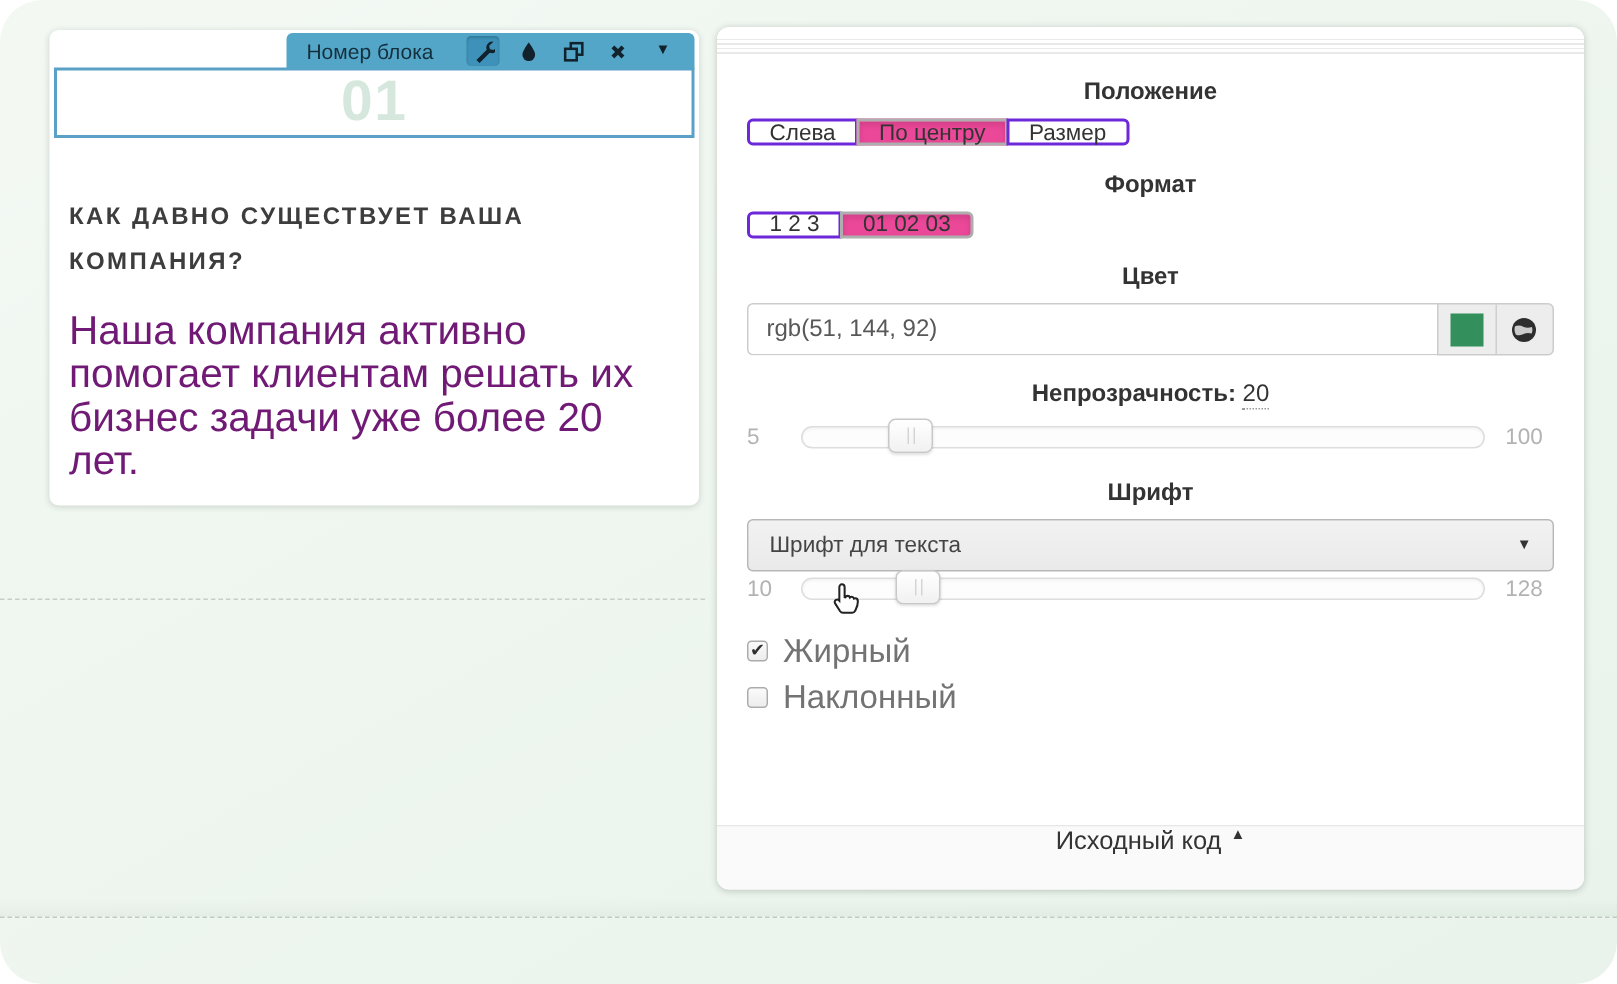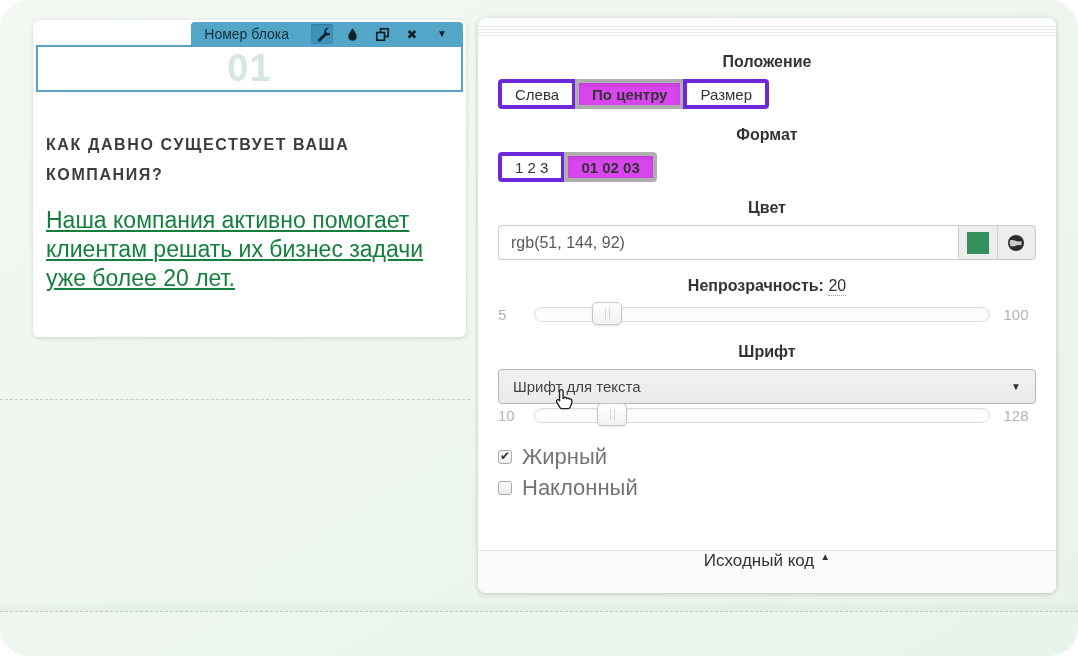--- a/index.html
+++ b/index.html
@@ -32,45 +32,45 @@
   .num-box{
     margin:25px 3px 0 3px;height:43px;border:2px solid #5ba0c6;background:#fff;
     display:flex;align-items:center;justify-content:center;
   }
   .num-box .num{font-size:38px;font-weight:bold;color:#d6e8dd;letter-spacing:1px;}
   .card-heading{
     margin:38px 14px 0 13px;font-size:16px;font-weight:bold;color:#3d3d3d;
     letter-spacing:1.6px;line-height:30px;
   }
   .card-text{
-    margin:16px 14px 0 13px;font-size:23px;color:#15803d;line-height:29px;text-decoration:underline;
+    margin:16px 14px 0 13px;font-size:27px;color:#701a75;line-height:29px;
   }
   
   .panel{
     position:absolute;left:478px;top:18px;width:578px;height:575px;background:#ffffff;
     border-radius:8px;box-shadow:0 1px 5px rgba(40,60,45,0.25);box-sizing:border-box;
   }
   .panel-stripes{
     margin:6px 0 0 0;height:12px;
     background:repeating-linear-gradient(to bottom,#ffffff 0 2px,#e9e9e9 2px 3px);
   }
   .panel-body{padding:0 20px;}
   .sec-label{font-size:16px;font-weight:bold;color:#333;line-height:18px;margin:17px 0 8px 0;text-align:center;}
   .sec-label .val{font-weight:normal;border-bottom:1px dotted #9a9a9a;padding-bottom:1px;cursor:pointer;}
   .sec-label .colon{font-weight:bold;}
   
   .btn-group{display:inline-flex;}
   .btn{
-    height:30px;padding:0 13px;background:#fff;border:4px solid #6d28d9;color:#333;
+    height:18px;padding:0 13px;background:#fff;border:2px solid #6d28d9;color:#333;
     font-size:15px;font-family:inherit;display:flex;align-items:center;cursor:pointer;
   }
   .btn + .btn{margin-left:-1px;}
   .btn:first-child{border-radius:4px 0 0 4px;}
   .btn:last-child{border-radius:0 4px 4px 0;}
-  .btn.active{background:#d946ef;border-color:#aeaeae;box-shadow:inset 0 2px 5px rgba(0,0,0,0.13);font-weight:bold;}
+  .btn.active{background:#ec4899;border-color:#aeaeae;box-shadow:inset 0 2px 5px rgba(0,0,0,0.13);}
   
   .color-row{display:flex;height:35px;}
   .color-input{
     flex:1;border:1px solid #cccccc;border-right:none;border-radius:4px 0 0 4px;
     padding:0 12px;font-size:16px;color:#585858;font-family:inherit;background:#fff;min-width:0;
   }
   .color-addon{
     display:flex;width:78px;background:#ededed;border:1px solid #cccccc;
     border-radius:0 4px 4px 0;box-sizing:border-box;
   }

